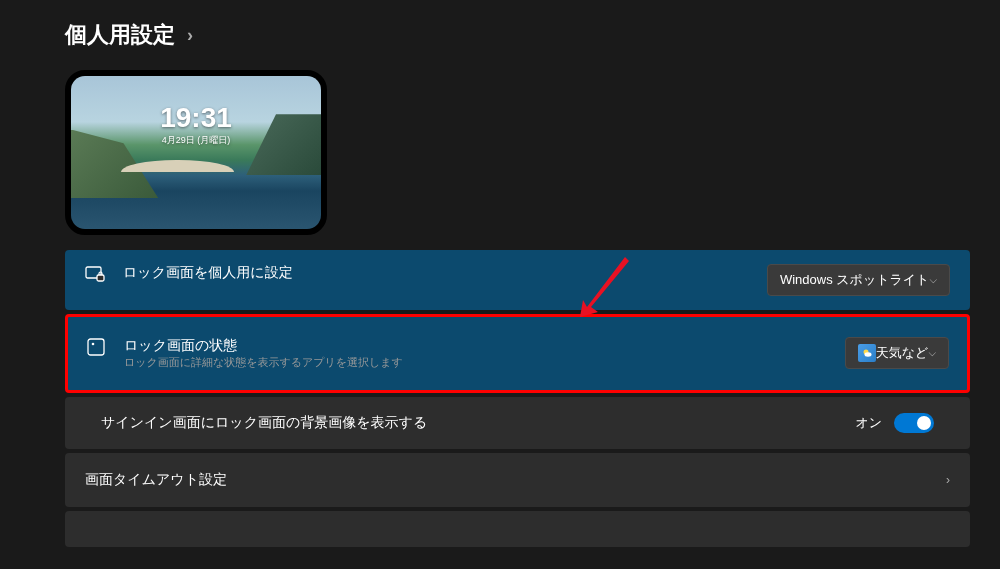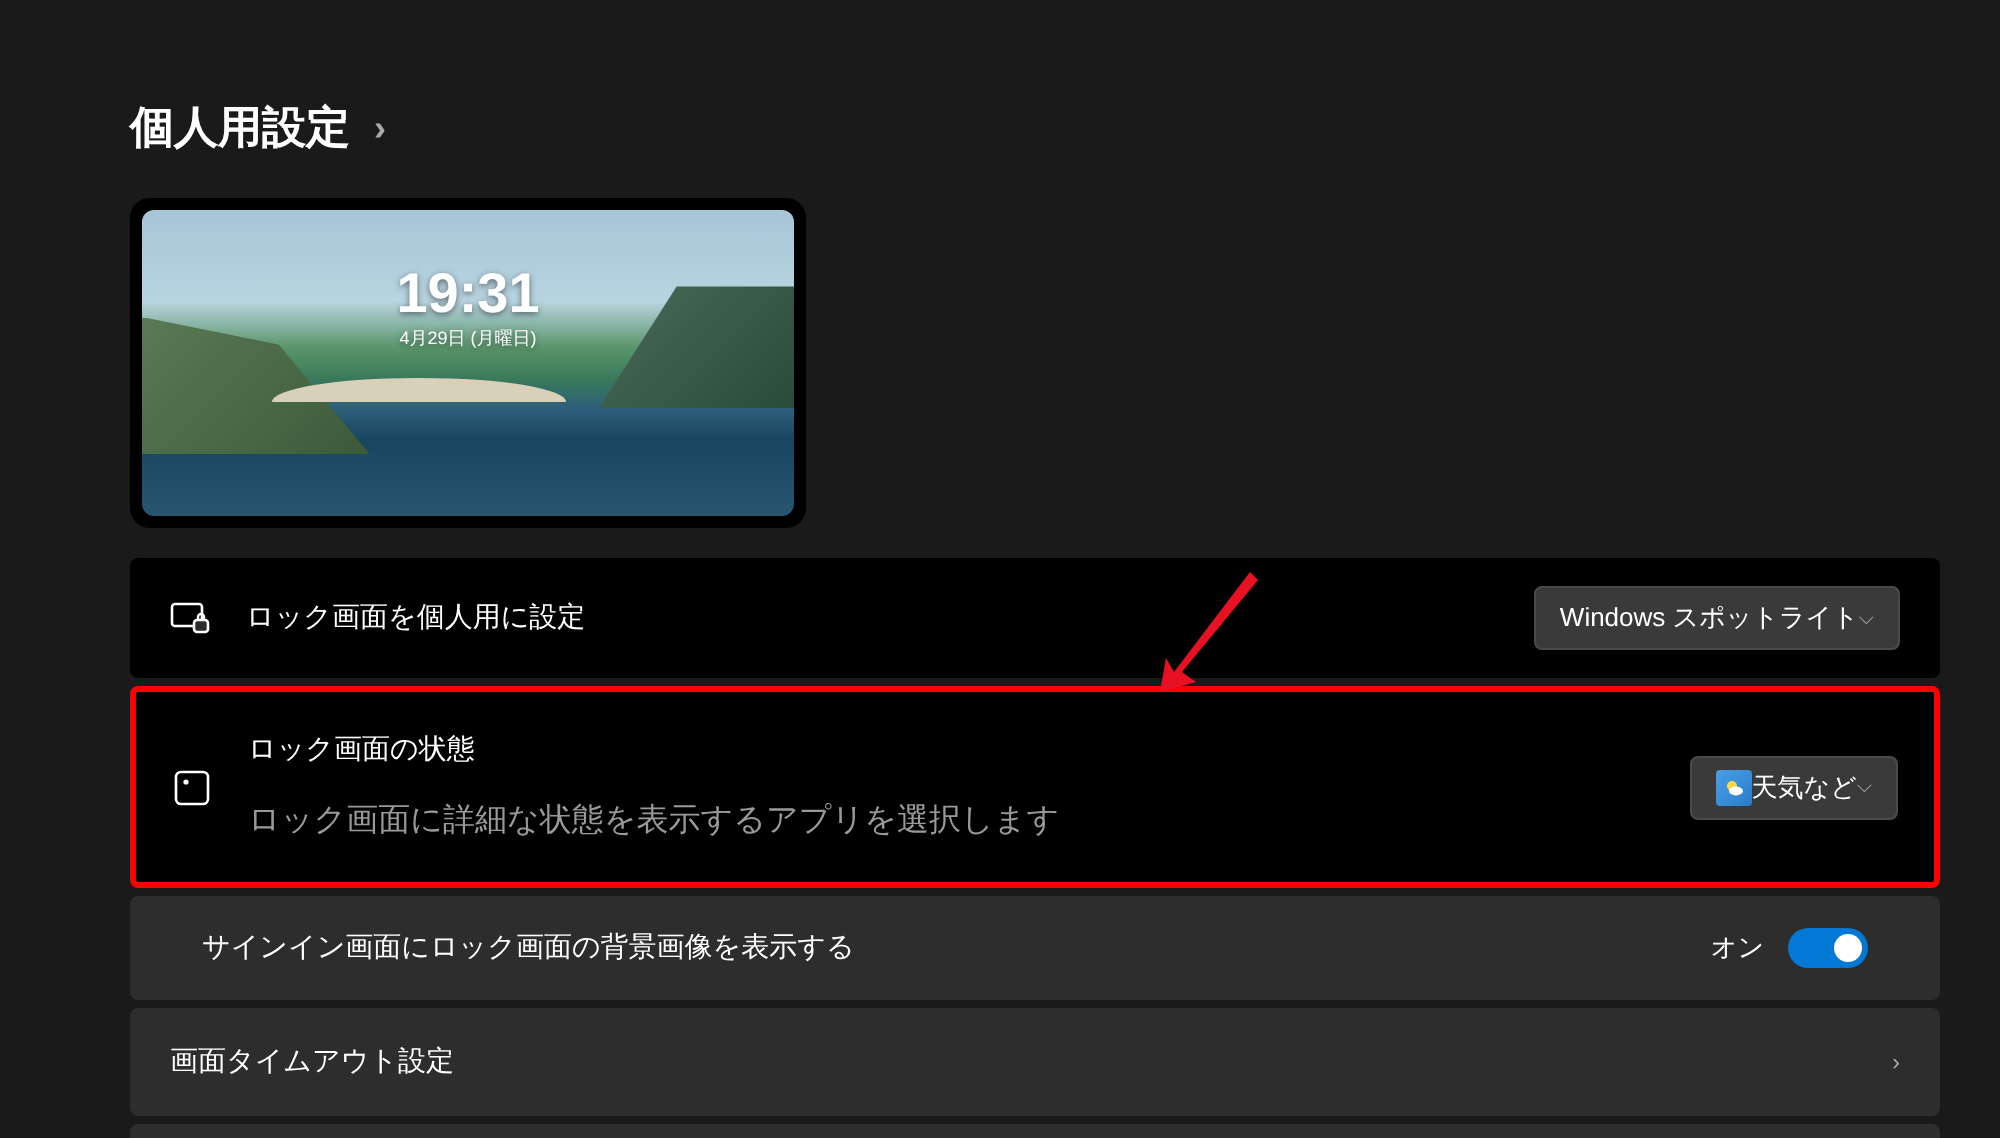--- a/index.html
+++ b/index.html
@@ -18,40 +18,39 @@
       padding: 20px 30px 0 65px;
     }
     
     .breadcrumb {
       display: flex;
       align-items: center;
       gap: 12px;
       margin-bottom: 20px;
       font-size: 22px;
       font-weight: 600;
-      margin-top: 29px;
     }
     
     .breadcrumb-parent {
       color: #ffffff;
     }
     
     .breadcrumb-sep {
       color: #aaa;
       font-size: 18px;
     }
     
     .breadcrumb-current {
       color: #ffffff;
     }
     
     .preview-tablet {
-      width: 338px;
+      width: 262px;
       height: 165px;
-      border-radius: 10px;
+      border-radius: 20px;
       background: #000;
       border: 6px solid #000;
       position: relative;
       overflow: hidden;
       margin-bottom: 15px;
     }
     
     .preview-screen {
       width: 100%;
       height: 100%;
@@ -107,25 +106,25 @@
       line-height: 1;
     }
     
     .preview-date {
       font-size: 9px;
       color: #fff;
       margin-top: 2px;
     }
     
     .setting-card {
-      background-color: #000000;
+      background-color: #0c4a6e;
       border-radius: 4px;
       padding: 14px 20px;
       display: flex;
-      align-items: center;
+      align-items: flex-start;
       margin-bottom: 4px;
       min-height: 60px;
     }
     
     .setting-card.highlighted {
       border: 3px solid #ff0000;
       padding: 20px 18px;
     }
     
     .setting-icon {
@@ -141,23 +140,23 @@
     .setting-text {
       flex: 1;
     }
     
     .setting-title {
       font-size: 14px;
       color: #ffffff;
     }
     
     .setting-desc {
-      font-size: 16px;
+      font-size: 11px;
       color: #999;
-      margin-top: 16px;
+      margin-top: 0;
     }
     
     .dropdown-control {
       background-color: #3a3a3a;
       border: 1px solid #4a4a4a;
       border-radius: 4px;
       padding: 6px 12px;
       display: flex;
       align-items: center;
       font-size: 13px;

